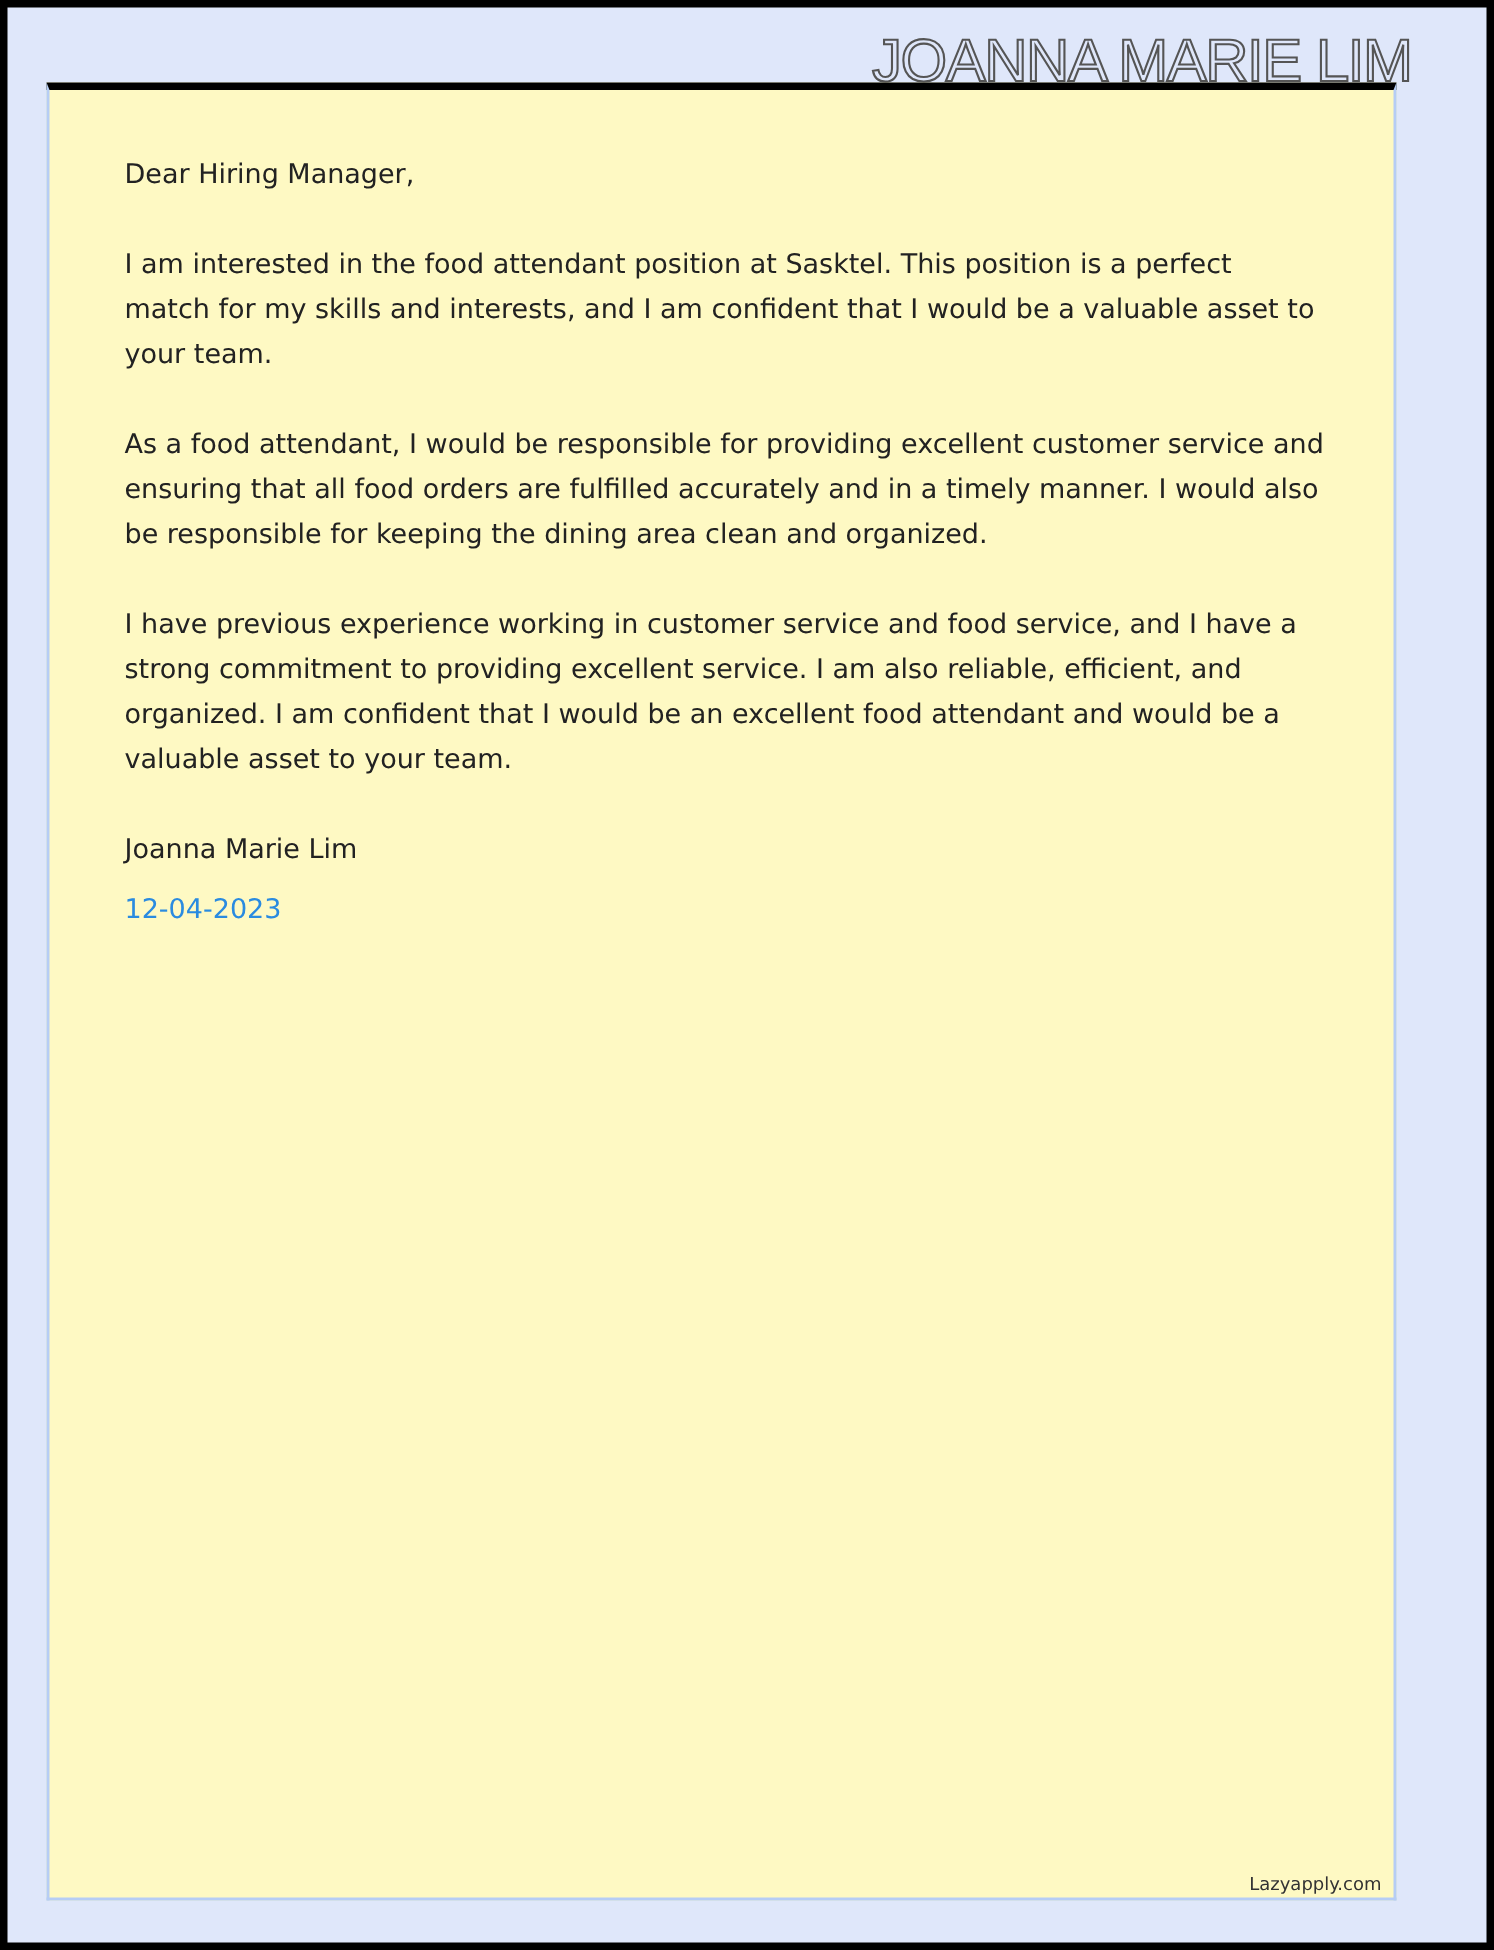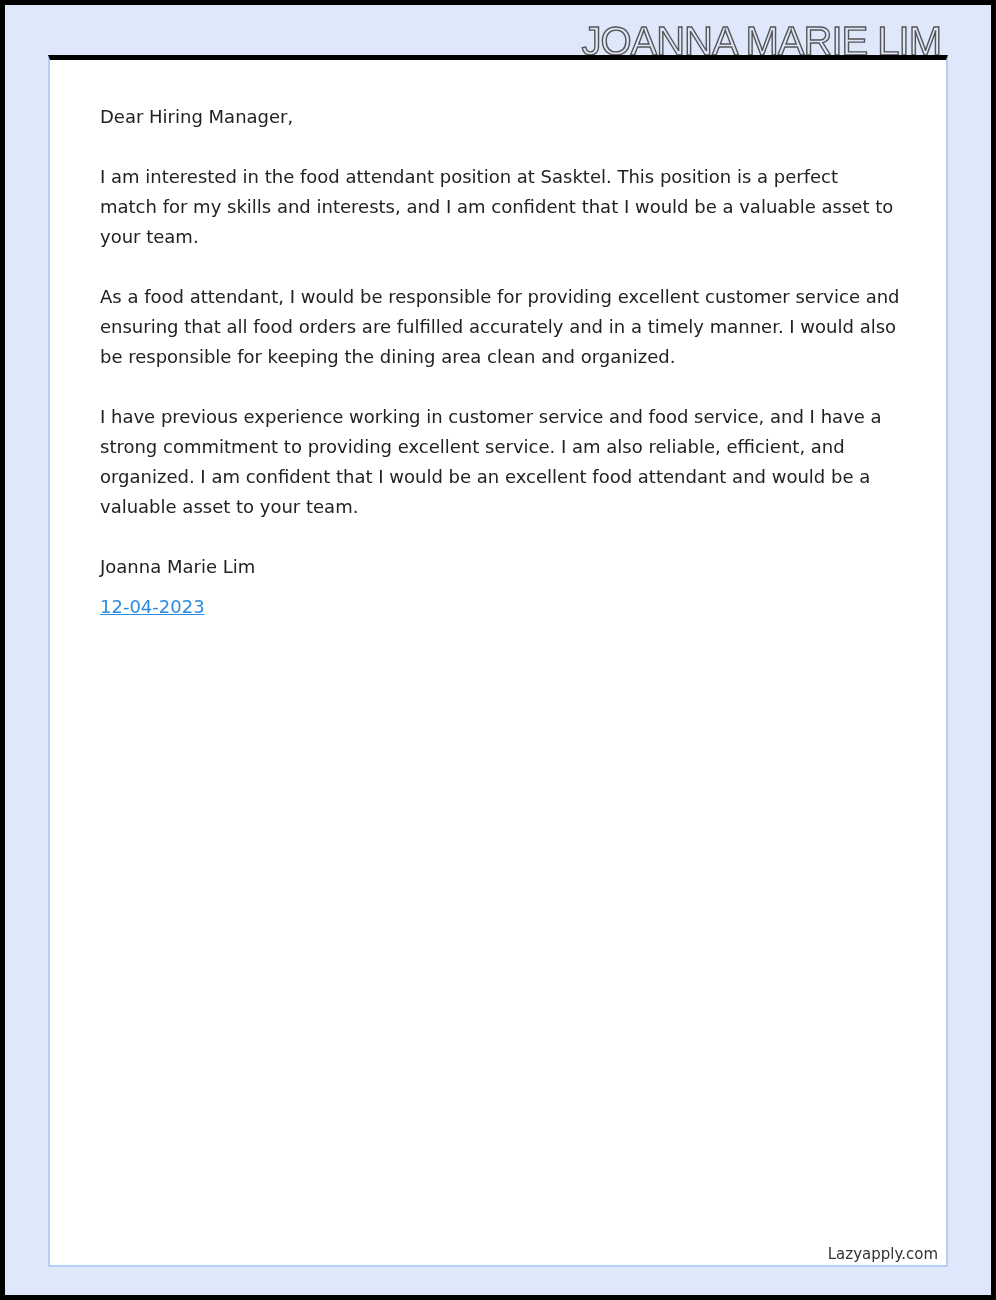--- a/index.html
+++ b/index.html
@@ -22,45 +22,45 @@
     font-size: 40px;
     letter-spacing: -1px;
     color: #dfe7fa;
     -webkit-text-stroke: 1.4px #555;
     line-height: 44px;
     margin: 0;
     font-weight: normal;
   }
   .page {
     position: absolute;
-    left: 43px; top: 50px;
+    left: 26px; top: 50px;
     width: 896px; height: 1205px;
-    background: #ffffff;
+    background: #fef9c3;
     border-left: 2px solid #b6cdf5;
     border-right: 2px solid #b6cdf5;
     border-bottom: 2px solid #b6cdf5;
     border-top: 5px solid #000;
   }
   .letter {
     position: absolute;
     left: 50px; top: 42px;
     width: 800px;
     font-family: "DejaVu Sans", sans-serif;
     font-size: 18px;
     line-height: 30px;
     color: #222;
   }
   .letter p { margin: 0 0 30px 0; }
   .letter p.sig-name { margin-bottom: 10px; }
-  .letter p.date { color: #2a8be0; margin: 0; text-decoration: underline; }
+  .letter p.date { color: #2a8be0; margin: 0; }
   .footer {
     position: absolute;
     right: 8px; bottom: 2px;
     font-family: "DejaVu Sans", sans-serif;
-    font-size: 15px;
+    font-size: 12px;
     color: #333;
   }
 </style>
 </head>
 <body>
 
 <div class="frame">
   <h1 class="name-title">JOANNA MARIE LIM</h1>
 
   <div class="page">

